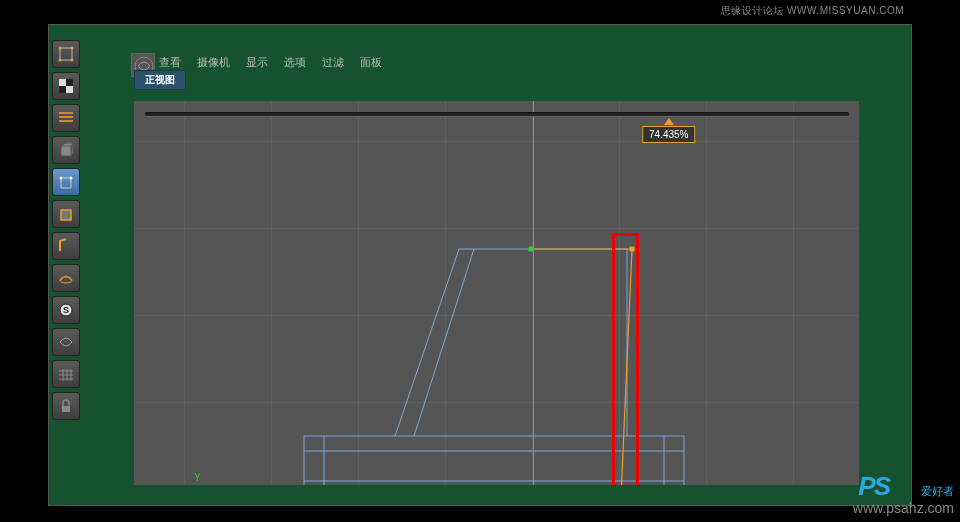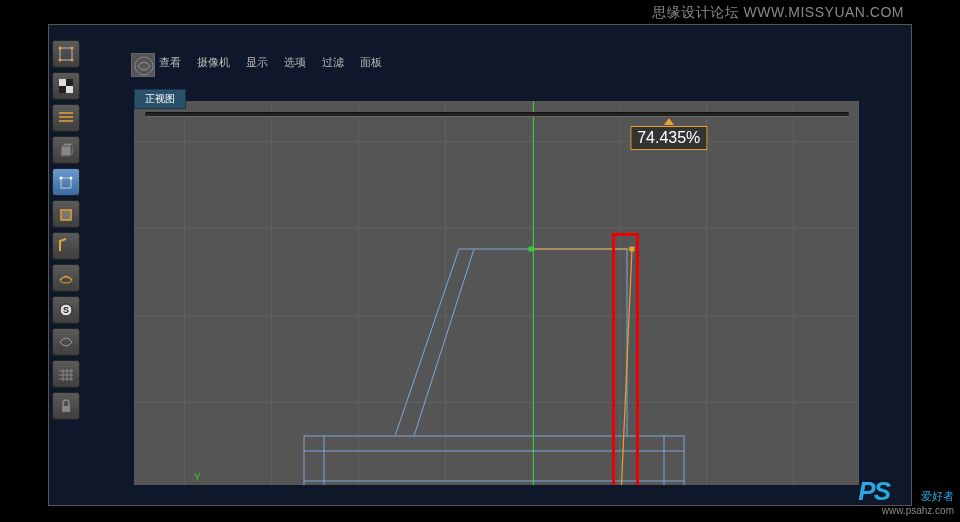--- a/index.html
+++ b/index.html
@@ -12,29 +12,29 @@
       color: #ccc;
       position: relative;
       overflow: hidden;
     }
     .app-frame {
       position: absolute;
       left: 48px;
       top: 24px;
       right: 48px;
       bottom: 16px;
-      background: #0f172a;
+      background: #14532d;
       border: 1px solid #555;
     }
     .header-text {
       position: absolute;
       top: 4px;
       right: 56px;
       color: #888;
-      font-size: 14px;
+      font-size: 10px;
       letter-spacing: 0.5px;
     }
     .toolbar {
       position: absolute;
       left: 52px;
       top: 40px;
       width: 28px;
       display: flex;
       flex-direction: column;
       gap: 4px;
@@ -71,27 +71,28 @@
       top: 28px;
       width: 24px;
       height: 24px;
       background: #555;
       border: 1px solid #666;
       z-index: 5;
     }
     .tab {
       position: absolute;
       left: 85px;
-      top: 64px;
+      top: 45px;
       background: #2a506a;
       border: 1px solid #1a3a50;
       padding: 2px 10px;
       font-size: 10px;
       color: #fff;
       z-index: 5;
+      font-weight: bold;
     }
     .viewport {
       position: absolute;
       left: 85px;
       top: 76px;
       right: 52px;
       bottom: 20px;
       background: #555;
       overflow: hidden;
     }
@@ -170,21 +171,21 @@
       border-right: 5px solid transparent;
       border-bottom: 7px solid #e8a030;
       transform: translateX(-5px);
     }
     .slider-value {
       position: absolute;
       top: 17px;
       background: #333;
       border: 1px solid #e8a030;
       padding: 2px 6px;
-      font-size: 16px;
+      font-size: 10px;
       color: #fff;
       transform: translateX(-50%);
     }
     .watermark {
       position: absolute;
       right: 6px;
       bottom: 6px;
       z-index: 20;
     }
     .watermark .ps {
@@ -195,21 +196,21 @@
       color: #2aa8e0;
       letter-spacing: -2px;
       margin-left: 22px;
     }
     .watermark .sub {
       font-size: 11px;
       color: #2aa8e0;
       padding-left: 32px;
     }
     .watermark .url {
-      font-size: 10px;
+      font-size: 14px;
       color: #888;
       display: block;
       text-align: right;
       margin-top: -2px;
     }
     .spline-handle {
       position: absolute;
       width: 5px;
       height: 5px;
       background: #e8a030;

